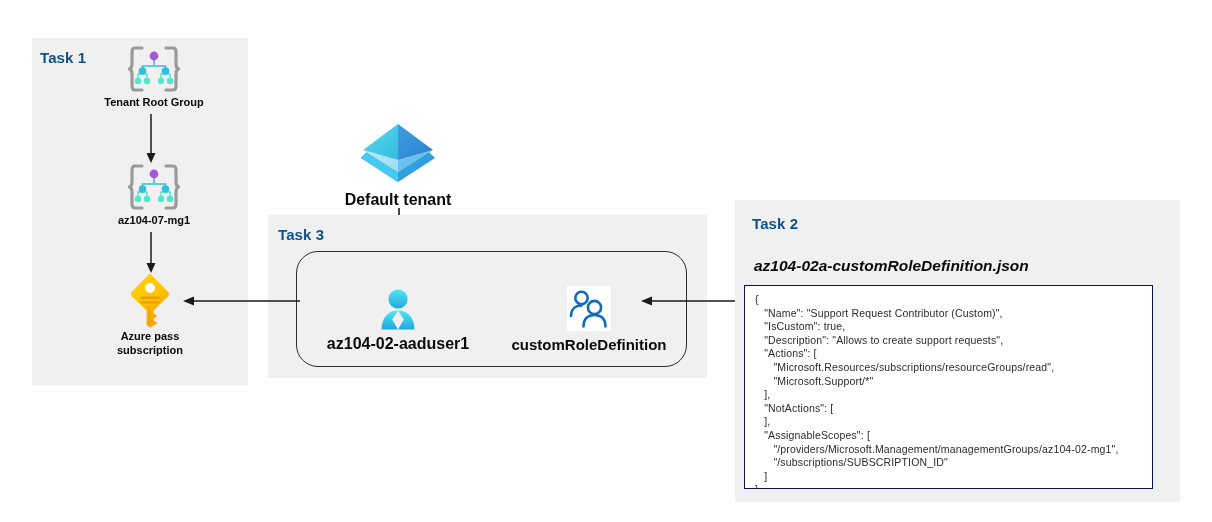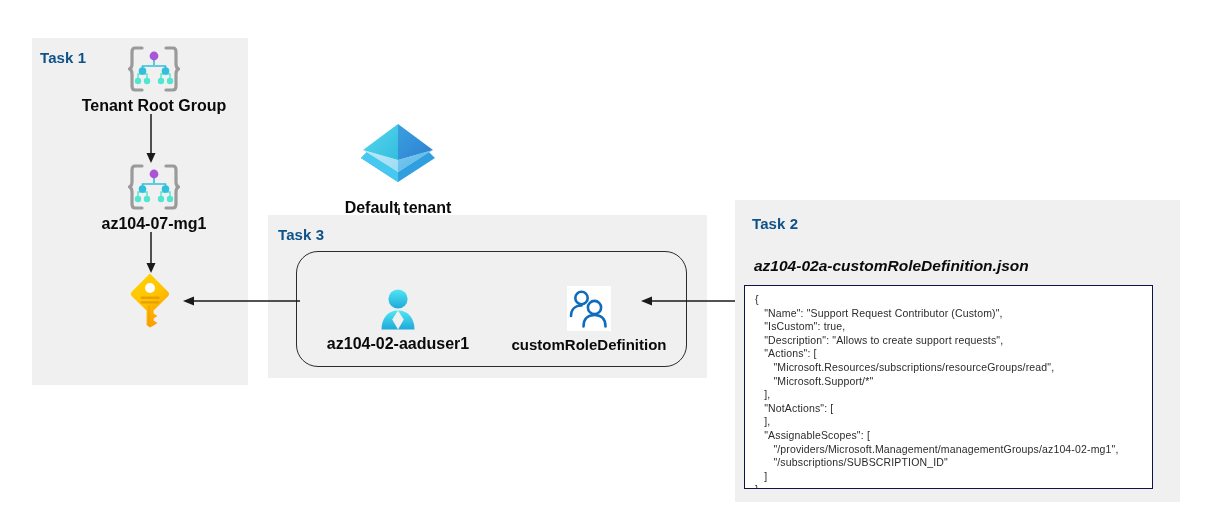--- a/index.html
+++ b/index.html
@@ -20,21 +20,21 @@
     font-weight:bold;
     font-size:15px;
     letter-spacing:.1px;
   }
   .node{
     position:absolute;
     text-align:center;
   }
   .node-label{
     font-weight:bold;
-    font-size:16px;
+    font-size:11px;
     color:#0a0a0a;
     line-height:1.25;
     white-space:nowrap;
   }
   .node-label.wrap{white-space:normal;}
   .icon-wrap{
     display:flex;
     align-items:flex-end;
     justify-content:center;
   }
@@ -145,20 +145,24 @@
                L26.6 41.6 L30.4 44.0 L26.6 46.4
                L26.6 48.6 L30.4 51.0 L26.6 53.4
                L22.9 55.6 L19.6 53.0 L19.6 38.6
                L5.0 24.4 Q2.5 21.9 5.0 19.4 Z" fill="url(#keyGrad)"></path>
       <circle cx="23" cy="16" r="5.0" fill="#ffffff"></circle>
       <rect x="13.5" y="24.5" width="19" height="2.4" rx="1.1" fill="#e8a000"></rect>
       <rect x="13.5" y="29.2" width="19" height="2.4" rx="1.1" fill="#e8a000"></rect>
       <rect x="21.2" y="33.5" width="2.0" height="20" fill="#e8a000" opacity=".55"></rect>
     </svg>
   </div>
+  <div class="node-label wrap" style="margin-top:2px;">
+    <span>Azure pass</span><br>
+    <span>subscription</span>
+  </div>
 </div>
 
 <div class="node" style="left:312px;top:120px;width:172px;">
   <div class="icon-wrap" style="height:68px;">
     <svg width="82" height="68" viewBox="0 0 82 68" aria-hidden="true">
       <defs>
         <linearGradient id="pyrL" x1="0" y1="0" x2="1" y2="1">
           <stop offset="0%" stop-color="#5ad6f0"></stop>
           <stop offset="100%" stop-color="#32bedd"></stop>
         </linearGradient>
@@ -179,21 +183,21 @@
       <path d="M41 62 L4 38 L10 32 L41 52 L72 32 L78 38 Z" fill="#2f9fe0"></path>
       <path d="M41 62 L4 38 L10 32 L41 52 Z" fill="#46c8f0"></path>
 
       <path d="M41 52 L6 30 L41 40 Z" fill="url(#pyrBaseL)"></path>
       <path d="M41 52 L76 30 L41 40 Z" fill="url(#pyrBaseR)"></path>
 
       <path d="M41 4 L6 30 L41 40 Z" fill="url(#pyrL)"></path>
       <path d="M41 4 L76 30 L41 40 Z" fill="url(#pyrR)"></path>
     </svg>
   </div>
-  <div class="node-label" style="margin-top:10px;font-size:16px;">Default tenant</div>
+  <div class="node-label" style="margin-top:2px;font-size:16px;">Default tenant</div>
 </div>
 
 <div class="arrow" style="left:388px;top:208px;">
   <svg width="22" height="84" viewBox="0 0 22 84" aria-hidden="true">
     <line x1="11" y1="0" x2="11" y2="75" stroke="#1a1a1a" stroke-width="1.6"></line>
     <path d="M11 83 L6.3 72 L15.7 72 Z" fill="#1a1a1a"></path>
   </svg>
 </div>
 
 <div class="panel" style="left:268px;top:215px;width:439px;height:163px;"></div>

